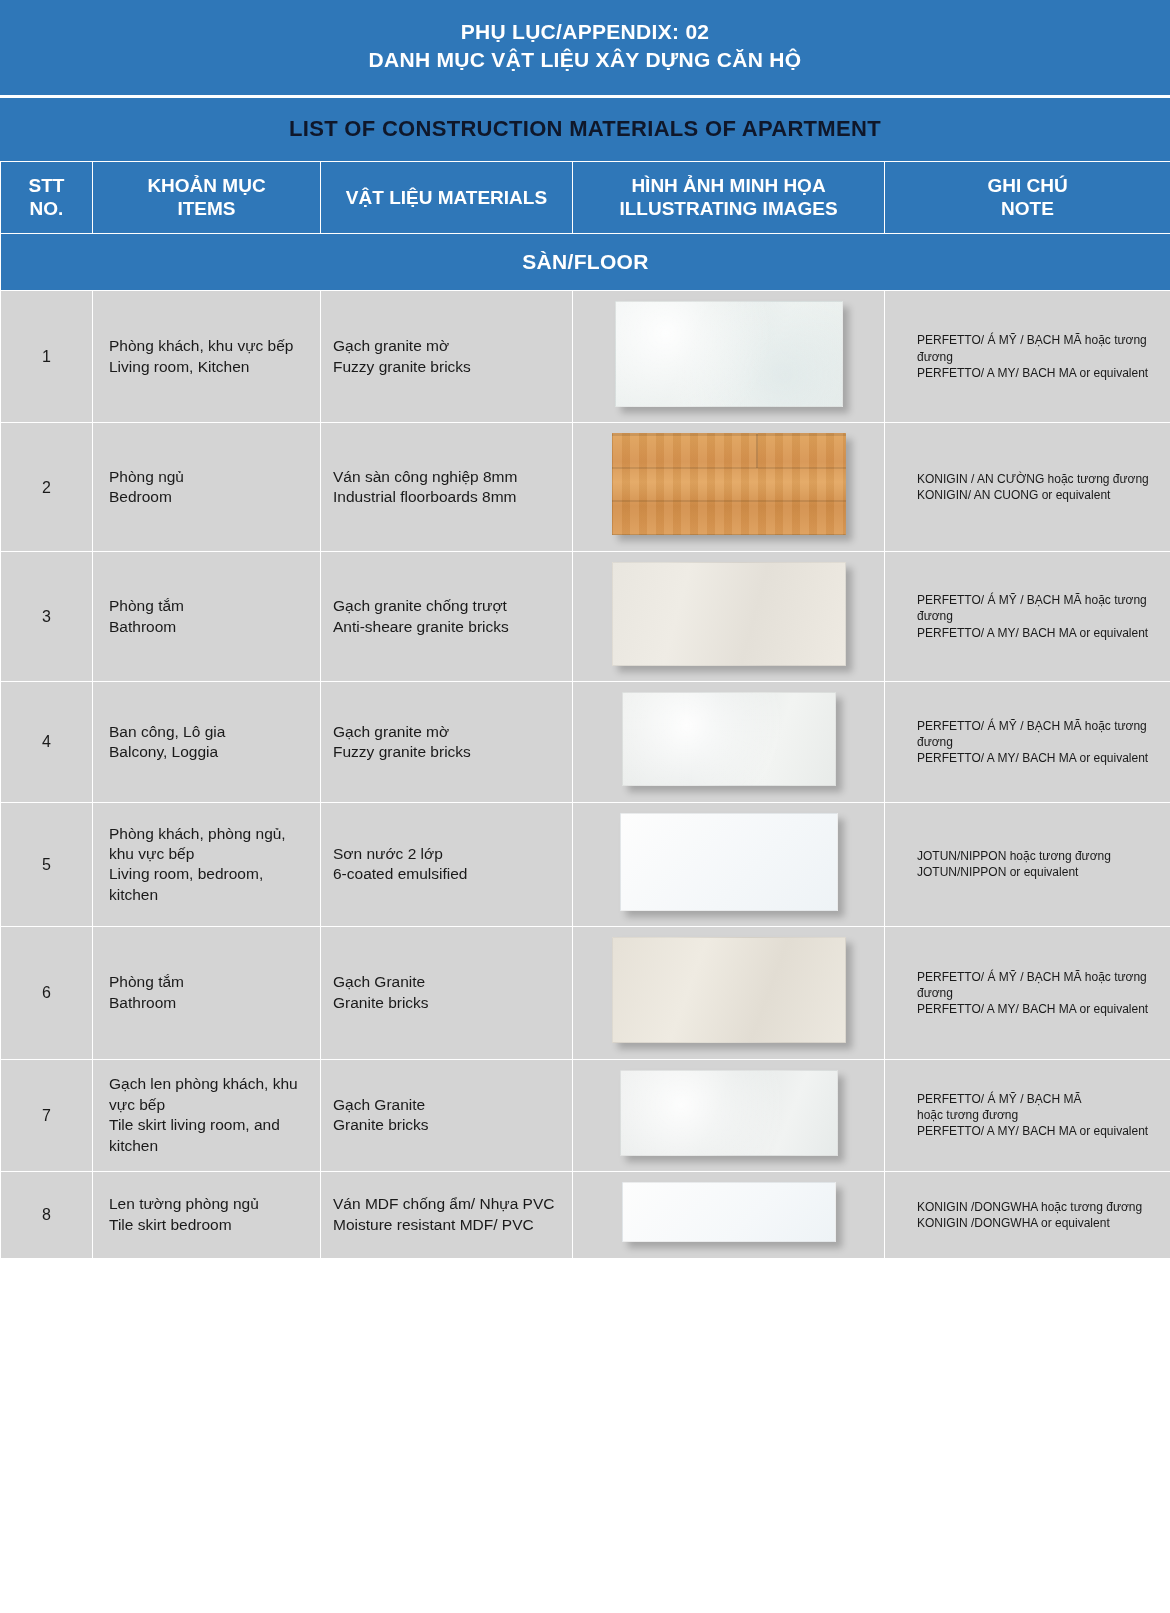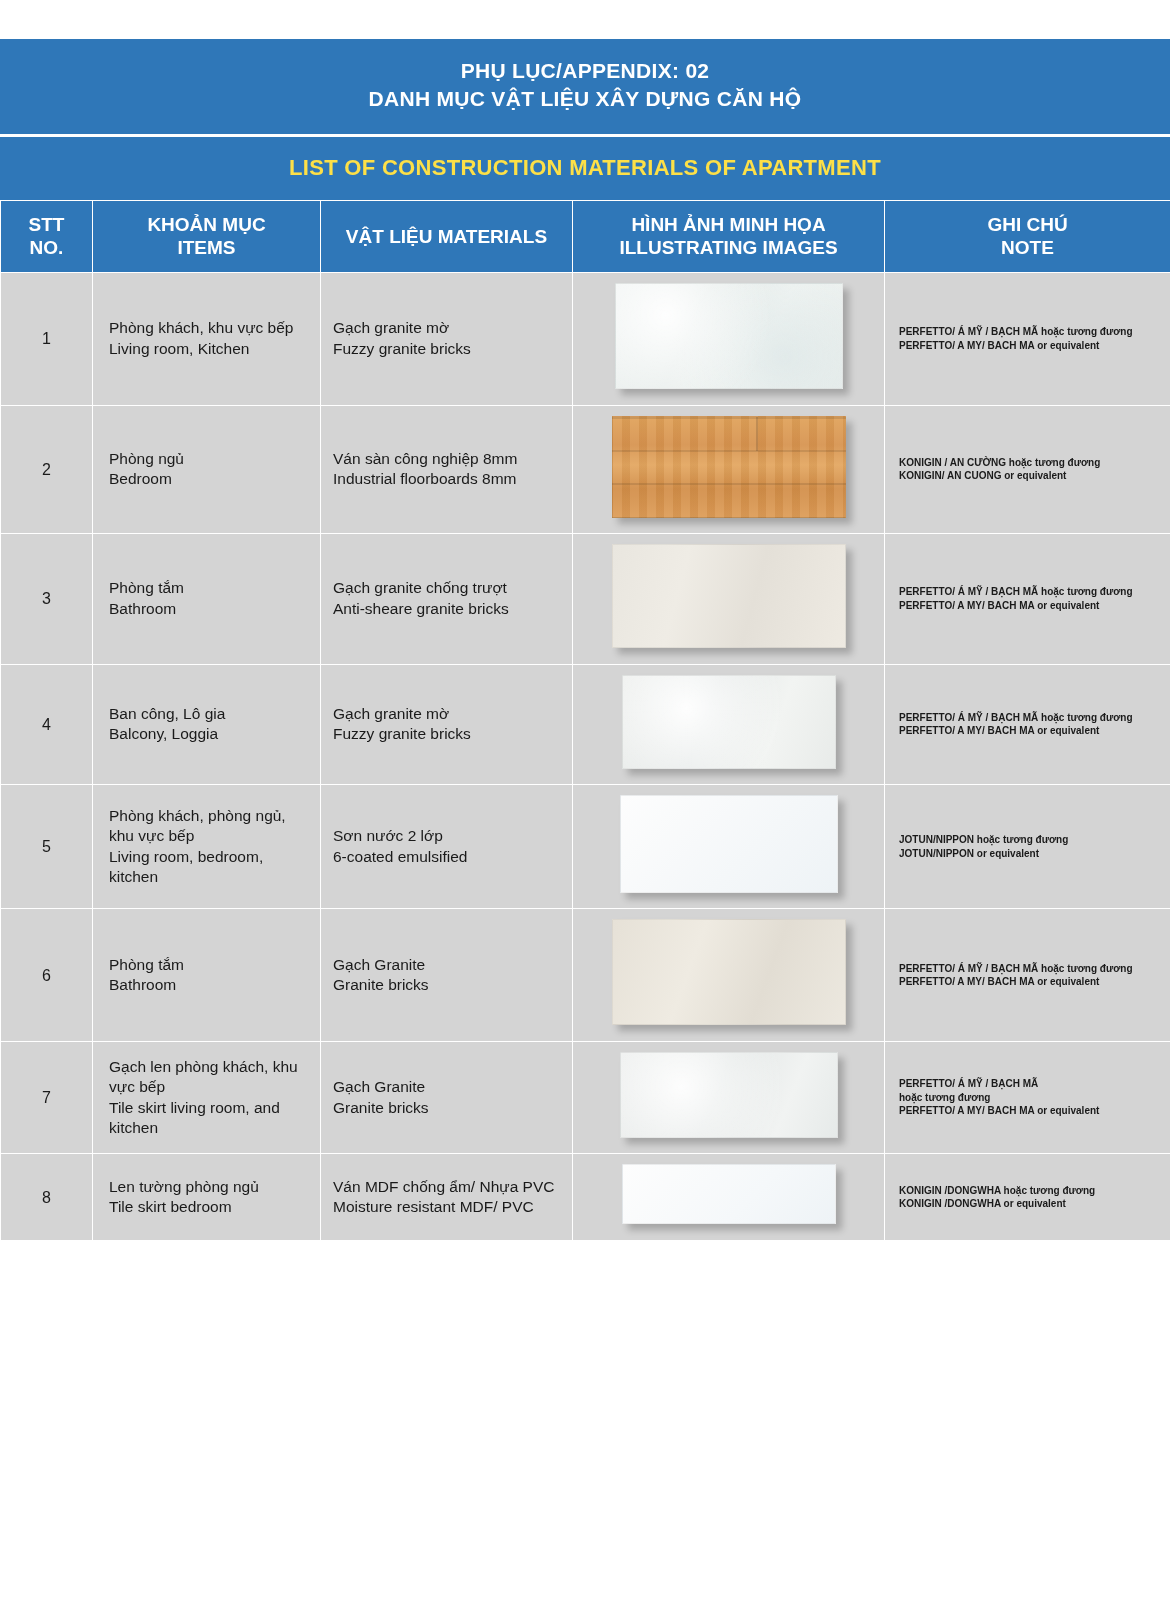--- a/index.html
+++ b/index.html
@@ -8,38 +8,37 @@
     background: #ffffff;
   }
   body {
     width: 1170px;
     font-family: "Liberation Sans", sans-serif;
     color: #1a1a1a;
   }
   .sheet {
     width: 1170px;
     position: relative;
-    margin-top: 39px;
   }
   
   .title-block {
     background: #2f77b8;
     color: #ffffff;
     text-align: center;
     padding: 18px 10px 20px 10px;
     font-weight: bold;
     line-height: 1.35;
     letter-spacing: 0.3px;
   }
   .title-line1 { font-size: 21px; }
   .title-line2 { font-size: 21px; }
 
   .subtitle-block {
     background: #2f77b8;
-    color: #fde047;
+    color: #0f172a;
     text-align: center;
     font-weight: bold;
     font-size: 22px;
     letter-spacing: 0.3px;
     padding: 18px 10px 19px 10px;
     border-top: 3px solid #ffffff;
   }
 
   
   table.mat {
@@ -83,24 +82,23 @@
     line-height: 1.32;
     padding: 10px 12px;
   }
   td.no {
     text-align: center;
     font-size: 16px;
   }
   td.items { padding-left: 16px; }
   td.mats { padding-left: 12px; }
   td.note {
-    padding-left: 14px;
-    font-size: 10px;
+    padding-left: 32px;
+    font-size: 12px;
     line-height: 1.35;
-    font-weight: bold;
   }
   td.img {
     text-align: center;
     padding: 10px 6px;
   }
 
   
   .swatch {
     display: inline-block;
     box-shadow: 6px 6px 7px rgba(0,0,0,0.22);
@@ -195,20 +193,23 @@
           <div>ILLUSTRATING IMAGES</div>
         </th>
         <th>
           <div>GHI CHÚ</div>
           <div>NOTE</div>
         </th>
       </tr>
     </thead>
     <tbody>
 
+      <tr class="section">
+        <td colspan="5">SÀN/FLOOR</td>
+      </tr>
 
       <tr>
         <td class="no">1</td>
         <td class="items" style="white-space:pre-line">Phòng khách, khu vực bếp
 Living room, Kitchen</td>
         <td class="mats" style="white-space:pre-line">Gạch granite mờ
 Fuzzy granite bricks</td>
         <td class="img">
           <span class="swatch sw-granite-matte"></span>
         </td>

